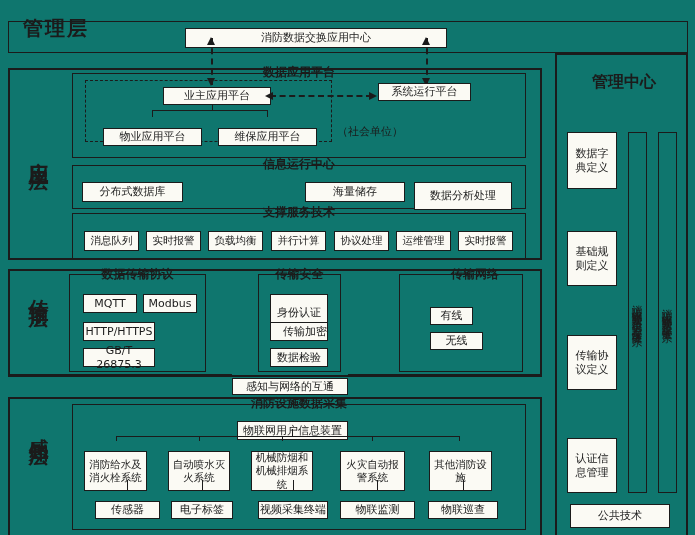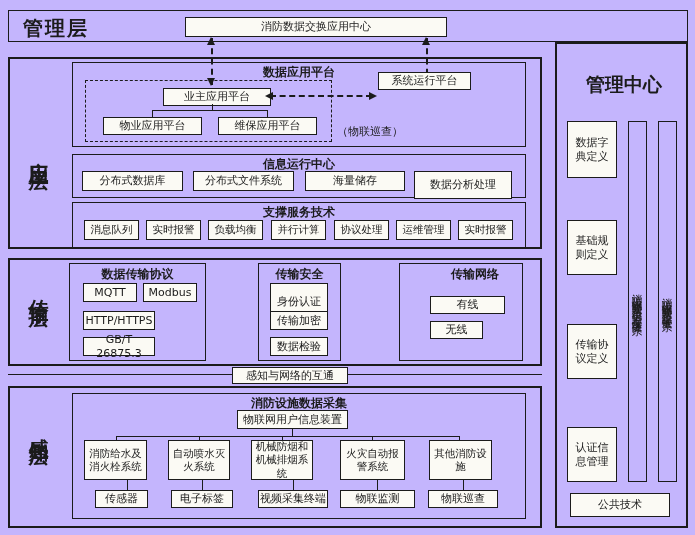--- a/index.html
+++ b/index.html
@@ -1,20 +1,20 @@
 <!DOCTYPE html>
 <html><head>
 <meta charset="utf-8">
 <style>
   html,body{margin:0;padding:0;background:#efeee9;}
   #canvas{
-    position:relative;width:695px;height:535px;background:#c4b5fd;
+    position:relative;width:695px;height:535px;background:#0f766e;
     font-family:"DejaVu Sans",sans-serif;color:#1b1b1b;overflow:hidden;
   }
-  .box{position:absolute;border:1.6px solid #1b1b1b;background:transparent;box-sizing:border-box;}
+  .box{position:absolute;border:1.6px solid #1b1b1b;background:transparent;box-sizing:border-box;margin-top:11px;}
   .thin{border-width:1.2px;}
   .cell{display:flex;align-items:center;justify-content:center;text-align:center;
         font-size:11px;line-height:1.25;background:#fbfaf4;}
   .title{position:absolute;font-weight:bold;font-size:12px;text-align:center;white-space:nowrap;}
   .biglabel{position:absolute;font-weight:bold;font-size:20px;letter-spacing:2px;white-space:nowrap;}
   .vlabel{position:absolute;font-weight:bold;font-size:20px;
           writing-mode:vertical-rl;text-orientation:upright;letter-spacing:5px;}
   .vbar-text{position:absolute;font-size:10.5px;writing-mode:vertical-rl;text-orientation:upright;
              letter-spacing:2px;left:50%;top:50%;transform:translate(-50%,-50%);}
   .dashed-box{position:absolute;border:1.2px dashed #1b1b1b;box-sizing:border-box;}
@@ -47,51 +47,48 @@
   <div class="arr up" style="left:422px;top:37px;"></div>
   <div class="arr down" style="left:422px;top:78px;"></div>
 
   <div class="box" style="left:8px;top:57px;width:534px;height:192px;border-width:2px;"></div>
   <div class="vlabel" style="left:26px;top:146px;">应用层</div>
 
   <div class="box" style="left:72px;top:62px;width:454px;height:85px;"></div>
   <div class="title" style="left:72px;top:64px;width:454px;">数据应用平台</div>
   <div class="dashed-box" style="left:85px;top:80px;width:247px;height:62px;"></div>
 
-  <div class="box cell thin" style="left:163px;top:88px;width:108px;height:18px;">
+  <div class="box cell thin" style="left:163px;top:76px;width:108px;height:18px;">
     <span>业主应用平台</span>
   </div>
   <div class="box cell thin" style="left:378px;top:72px;width:93px;height:18px;text-align:right;">
     <span>系统运行平台</span>
   </div>
   <div class="box cell thin" style="left:103px;top:117px;width:99px;height:18px;">
     <span>物业应用平台</span>
   </div>
   <div class="box cell thin" style="left:218px;top:117px;width:99px;height:18px;">
     <span>维保应用平台</span>
   </div>
-  <div style="position:absolute;left:337px;top:124px;font-size:11px;">（物联巡查）</div>
+  <div style="position:absolute;left:337px;top:124px;font-size:11px;">（社会单位）</div>
 
   <div class="vline" style="left:212px;top:104px;height:6px;"></div>
   <div class="hline" style="left:152px;top:110px;width:116px;"></div>
   <div class="vline" style="left:152px;top:110px;height:7px;"></div>
   <div class="vline" style="left:267px;top:110px;height:7px;"></div>
 
   <div class="hdash" style="left:270px;top:95px;width:102px;"></div>
   <div class="arr left" style="left:265px;top:92px;"></div>
   <div class="arr right" style="left:369px;top:92px;"></div>
 
   <div class="box" style="left:72px;top:154px;width:454px;height:44px;"></div>
   <div class="title" style="left:72px;top:156px;width:454px;">信息运行中心</div>
   <div class="box cell thin" style="left:82px;top:171px;width:101px;height:20px;">
       <span>分布式数据库</span>
     </div>
-  <div class="box cell thin" style="left:193px;top:171px;width:101px;height:20px;">
-      <span>分布式文件系统</span>
-    </div>
   <div class="box cell thin" style="left:305px;top:171px;width:100px;height:20px;">
       <span>海量储存</span>
     </div>
   <div class="box cell thin" style="left:414px;top:171px;width:98px;height:28px;">
       <span>数据分析处理</span>
     </div>
 
   <div class="box" style="left:72px;top:202px;width:454px;height:46px;"></div>
   <div class="title" style="left:72px;top:204px;width:454px;">支撑服务技术</div>
   <div class="box cell thin small" style="left:84px;top:220px;width:55px;height:20px;">
@@ -132,30 +129,30 @@
     </div>
   <div class="box cell thin" style="left:83px;top:337px;width:72px;height:19px;">
       <span>GB/T 26875.3</span>
     </div>
 
   <div class="box" style="left:258px;top:263px;width:83px;height:98px;"></div>
   <div class="title" style="left:258px;top:266px;width:83px;">传输安全</div>
   <div class="box cell thin" style="left:270px;top:283px;width:58px;height:37px;">
       <span>身份认证</span>
     </div>
-  <div class="box cell thin" style="left:270px;top:311px;width:58px;height:19px;">
+  <div class="box cell thin" style="left:270px;top:311px;width:58px;height:19px;justify-content:flex-end;">
       <span>传输加密</span>
     </div>
   <div class="box cell thin" style="left:270px;top:337px;width:58px;height:19px;">
       <span>数据检验</span>
     </div>
 
   <div class="box" style="left:399px;top:263px;width:124px;height:98px;"></div>
   <div class="title" style="left:413px;top:266px;width:124px;">传输网络</div>
-  <div class="box cell thin" style="left:430px;top:296px;width:75px;height:18px;">
+  <div class="box cell thin" style="left:430px;top:296px;width:43px;height:18px;">
       <span>有线</span>
     </div>
   <div class="box cell thin" style="left:430px;top:321px;width:53px;height:18px;">
       <span>无线</span>
     </div>
 
   <div class="hline" style="left:8px;top:374px;width:224px;"></div>
   <div class="hline" style="left:348px;top:374px;width:194px;"></div>
   <div class="box cell thin" style="left:232px;top:367px;width:116px;height:17px;">
     <span>感知与网络的互通</span>
@@ -193,38 +190,38 @@
   <div class="box cell thin small" style="left:429px;top:440px;width:63px;height:40px;padding:0 2px;">
       <span>其他消防设施</span>
     </div>
 
   <div class="vline" style="left:127px;top:480px;height:10px;"></div>
   <div class="vline" style="left:202px;top:480px;height:10px;"></div>
   <div class="vline" style="left:293px;top:480px;height:10px;"></div>
   <div class="vline" style="left:377px;top:480px;height:10px;"></div>
   <div class="vline" style="left:463px;top:480px;height:10px;"></div>
 
-  <div class="box cell thin" style="left:95px;top:490px;width:53px;height:18px;">
+  <div class="box cell thin" style="left:95px;top:490px;width:65px;height:18px;">
       <span>传感器</span>
     </div>
   <div class="box cell thin" style="left:171px;top:490px;width:62px;height:18px;">
       <span>电子标签</span>
     </div>
   <div class="box cell thin" style="left:258px;top:490px;width:70px;height:18px;">
       <span>视频采集终端</span>
     </div>
   <div class="box cell thin" style="left:340px;top:490px;width:75px;height:18px;">
       <span>物联监测</span>
     </div>
   <div class="box cell thin" style="left:428px;top:490px;width:70px;height:18px;">
       <span>物联巡查</span>
     </div>
 
   <div class="box" style="left:555px;top:42px;width:133px;height:486px;border-width:2px;"></div>
-  <div class="title" style="left:555px;top:72px;width:138px;font-size:19px;">管理中心</div>
+  <div class="title" style="left:555px;top:72px;width:138px;font-size:16px;">管理中心</div>
 
   <div class="box cell thin" style="left:567px;top:121px;width:50px;height:57px;padding:0 3px;">
       <span>数据字典定义</span>
     </div>
   <div class="box cell thin" style="left:567px;top:220px;width:50px;height:55px;padding:0 3px;">
       <span>基础规则定义</span>
     </div>
   <div class="box cell thin" style="left:567px;top:324px;width:50px;height:55px;padding:0 3px;">
       <span>传输协议定义</span>
     </div>

